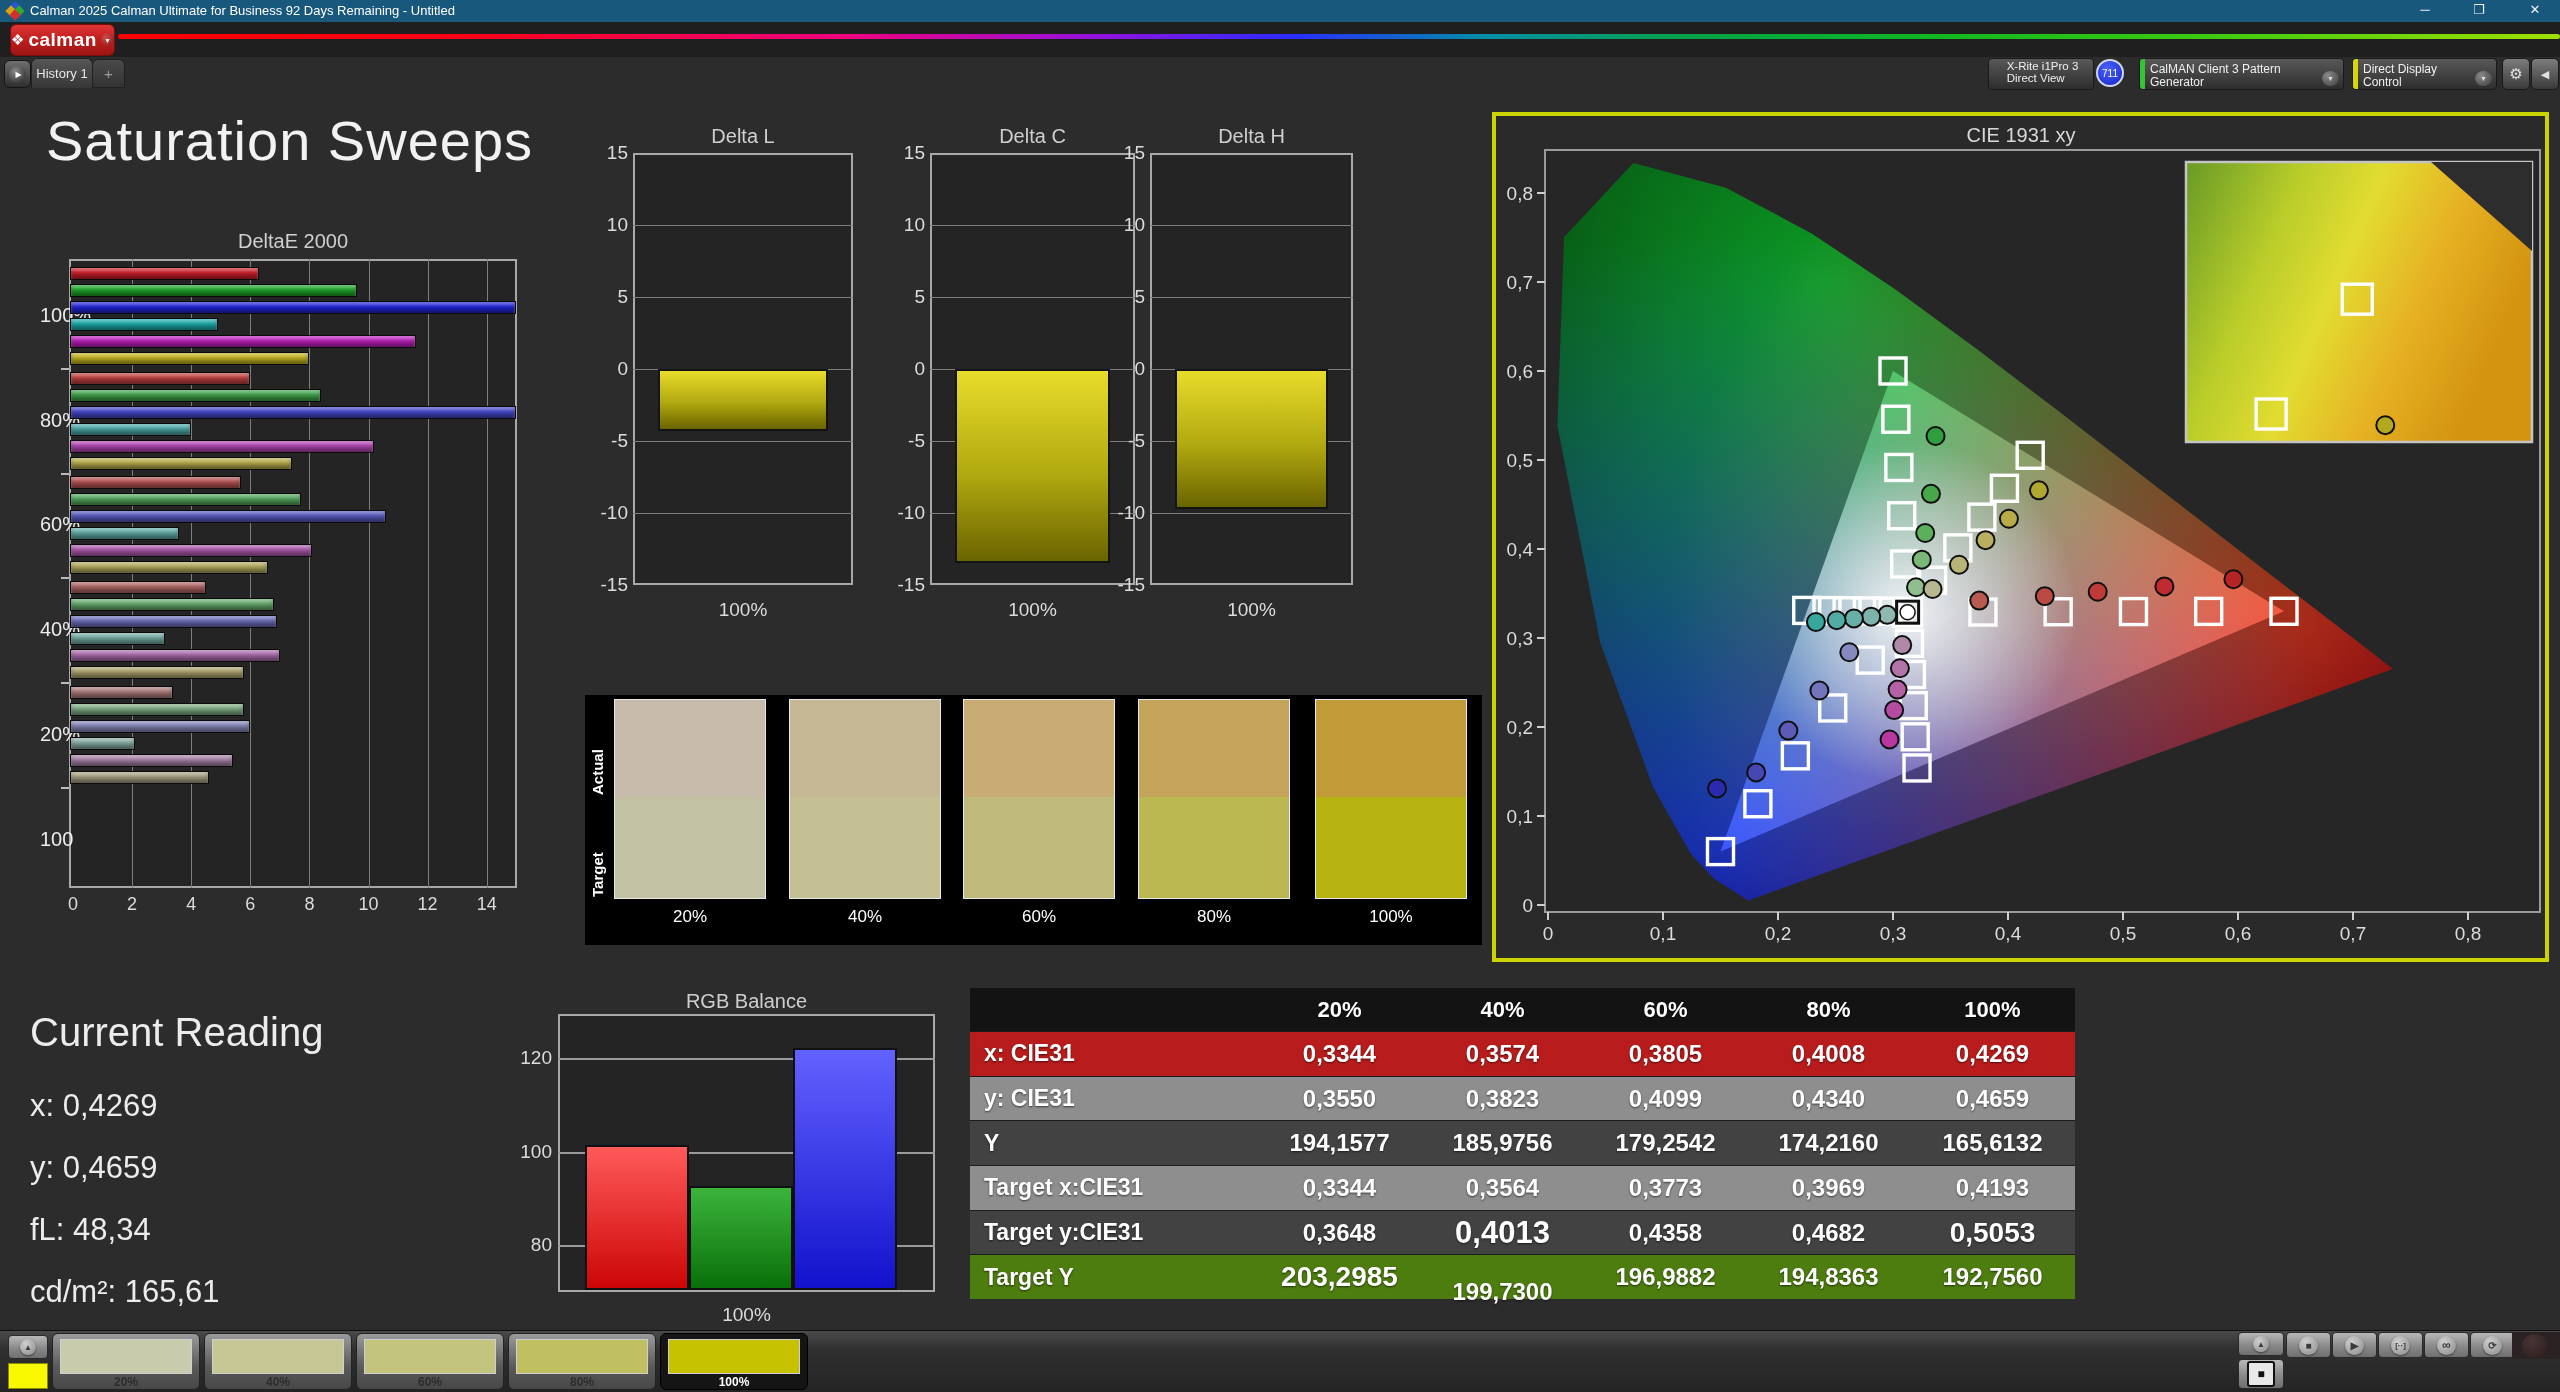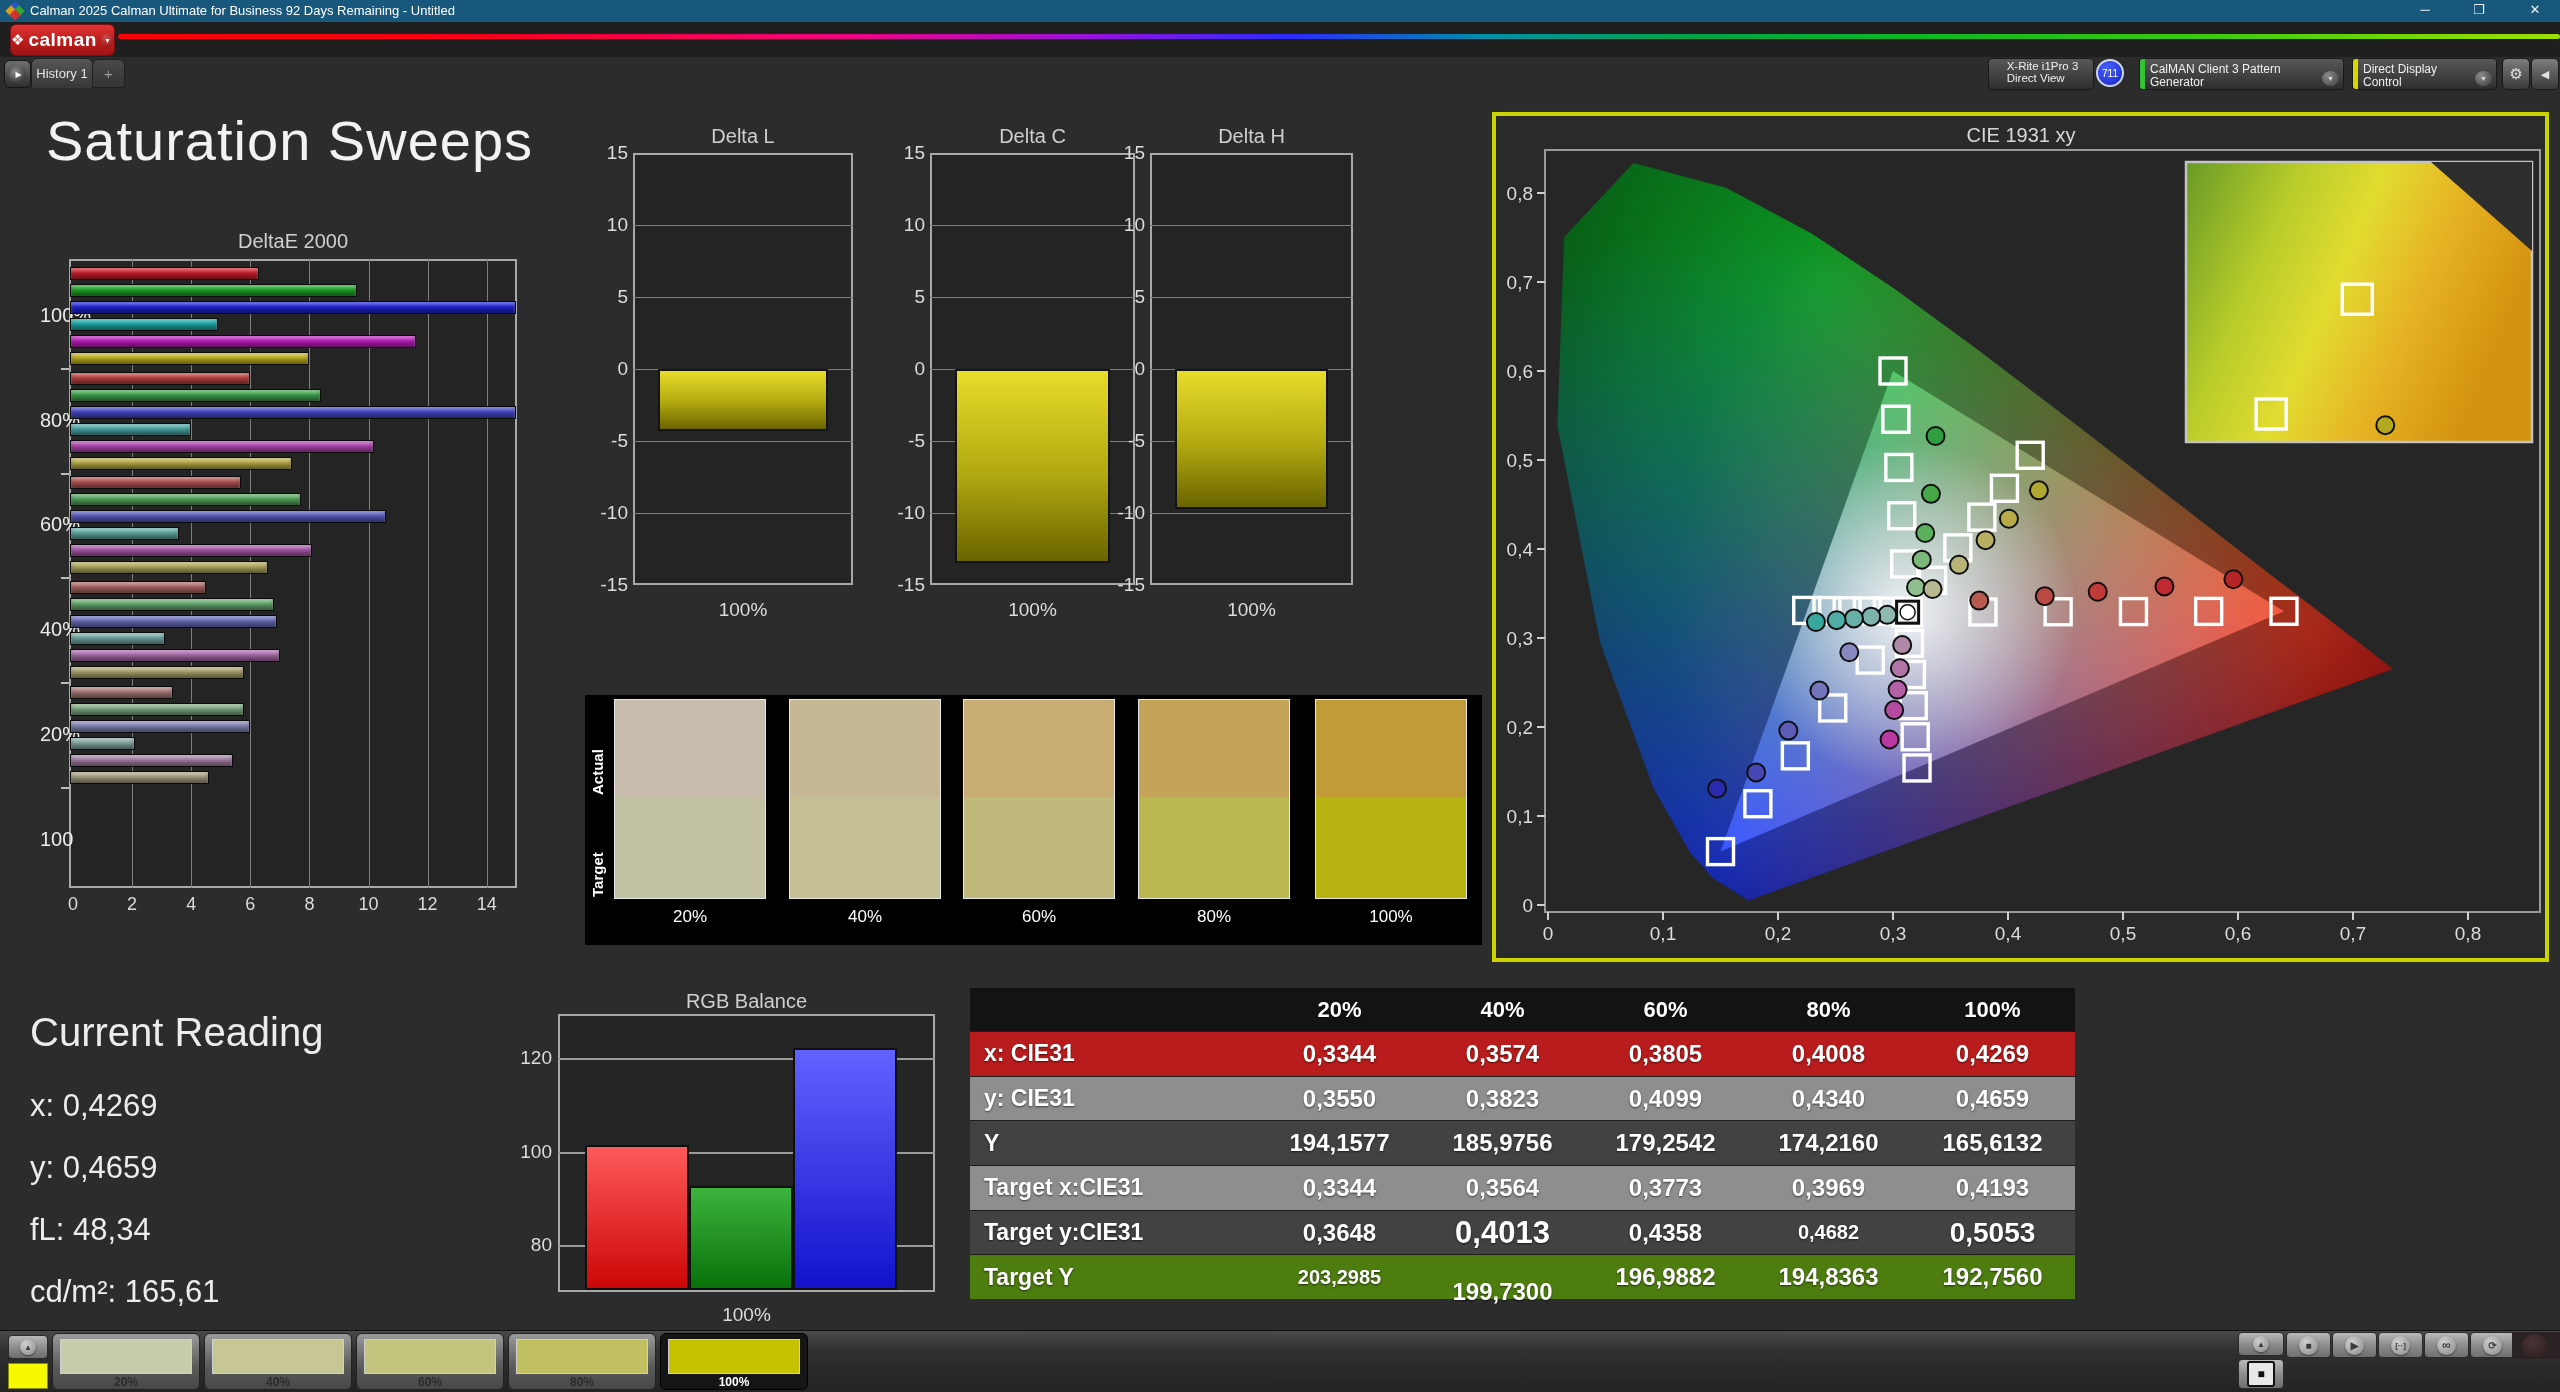--- a/index.html
+++ b/index.html
@@ -512,26 +512,26 @@
         <div class="tcell" style="width: 163px; font-size: 24px; justify-content: center;">0,3564</div>
         <div class="tcell" style="width: 163px; font-size: 24px; justify-content: center;">0,3773</div>
         <div class="tcell" style="width: 163px; font-size: 24px; justify-content: center;">0,3969</div>
         <div class="tcell" style="width: 165px; font-size: 24px; justify-content: center;">0,4193</div>
       </div>
       <div class="trow" style="height: 43.7px; background: rgb(66, 66, 66); border-top: 1px solid rgb(28, 28, 28);">
         <div class="tcell" style="width: 288px; font-size: 23px; padding-left: 14px;">Target y:CIE31</div>
         <div class="tcell" style="width: 163px; font-size: 24px; justify-content: center;">0,3648</div>
         <div class="tcell" style="width: 163px; font-size: 31px; justify-content: center;">0,4013</div>
         <div class="tcell" style="width: 163px; font-size: 24px; justify-content: center;">0,4358</div>
-        <div class="tcell" style="width: 163px; font-size: 20px; justify-content: center;">0,4682</div>
+        <div class="tcell" style="width: 163px; font-size: 24px; justify-content: center;">0,4682</div>
         <div class="tcell" style="width: 165px; font-size: 28px; justify-content: center; text-align: center;">0,5053</div>
       </div>
       <div class="trow" style="height: 43.7px; background: #4d7c0f; border-top: 1px solid rgb(28, 28, 28);">
         <div class="tcell" style="width: 288px; font-size: 23px; padding-left: 14px;">Target Y</div>
-        <div class="tcell" style="width: 163px; font-size: 20px; justify-content: center;">203,2985</div>
+        <div class="tcell" style="width: 163px; font-size: 28px; justify-content: center;">203,2985</div>
         <div class="tcell" style="width: 163px; font-size: 24px; justify-content: center; margin-top: 30px;">199,7300</div>
         <div class="tcell" style="width: 163px; font-size: 24px; justify-content: center;">196,9882</div>
         <div class="tcell" style="width: 163px; font-size: 24px; justify-content: center;">194,8363</div>
         <div class="tcell" style="width: 165px; font-size: 24px; justify-content: center;">192,7560</div>
       </div>
     </div>
 
   <div class="bottombar">
     <div class="minibtn" style="left:8px;top:4px;width:40px;height:24px;">
       <span class="circ" style="width:16px;height:16px;font-size:8px;">▲</span>

